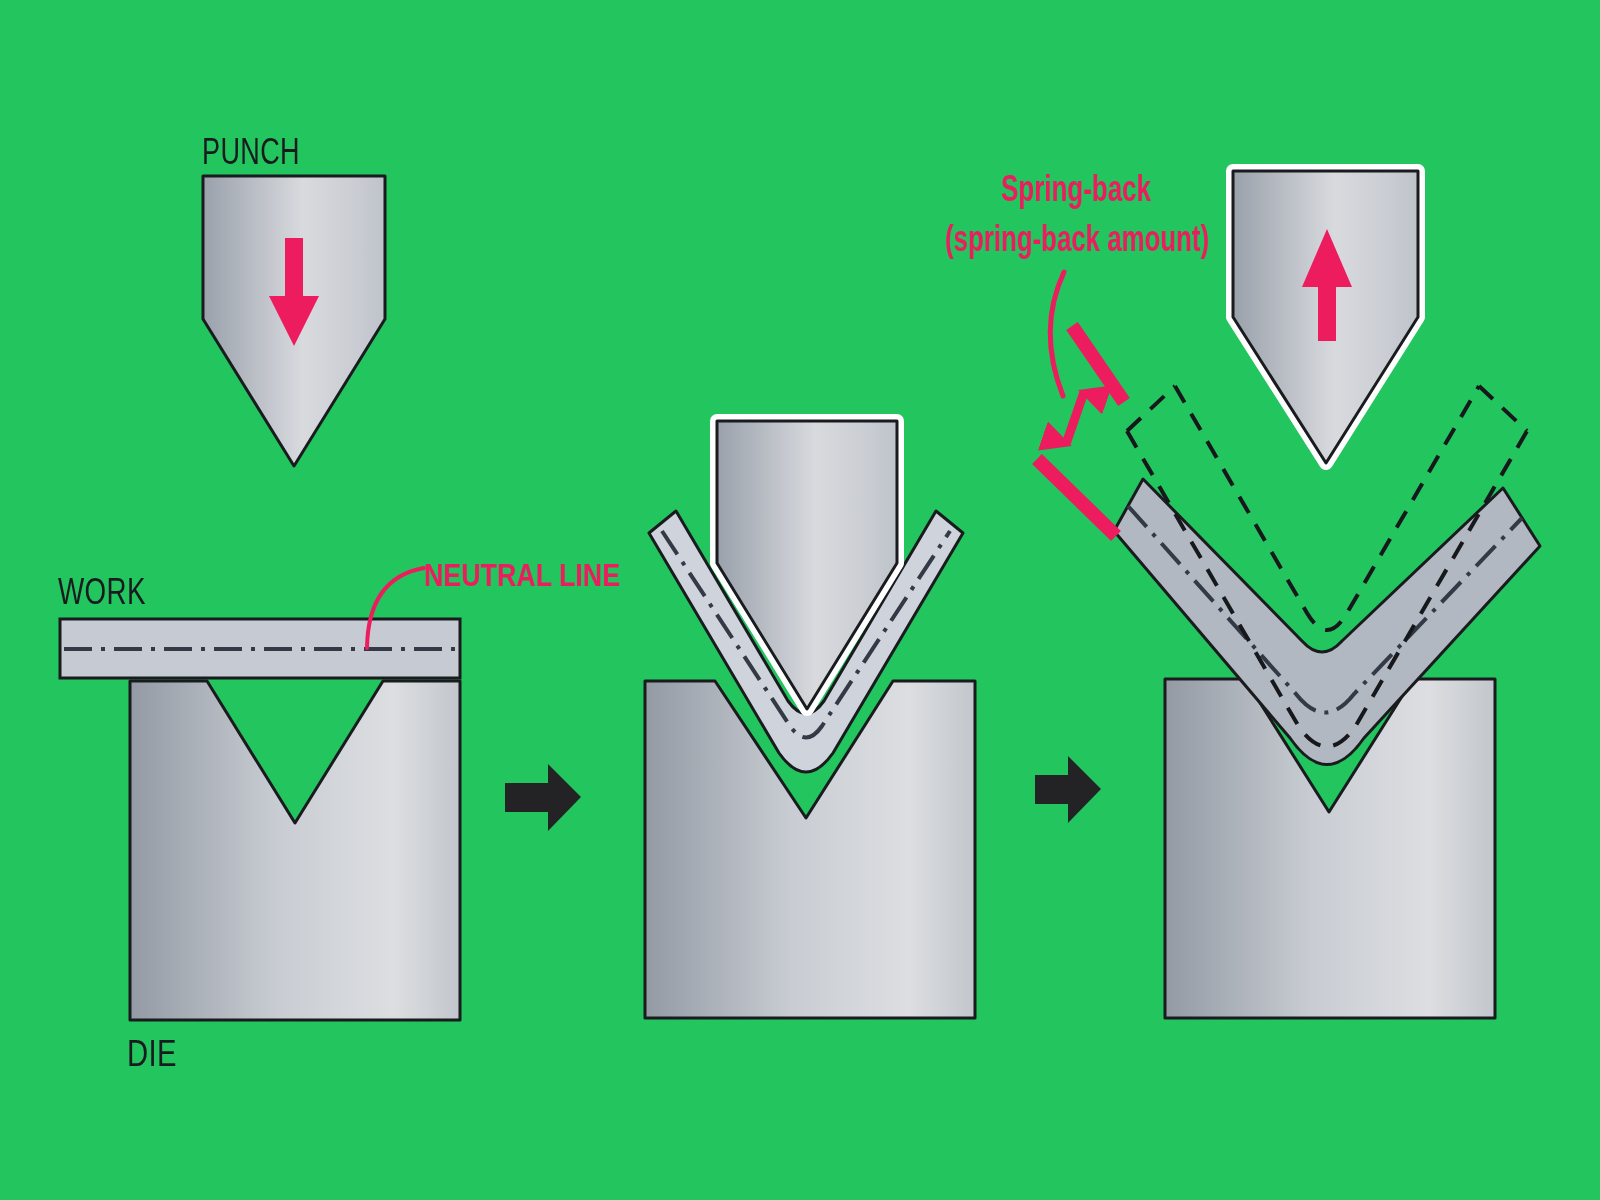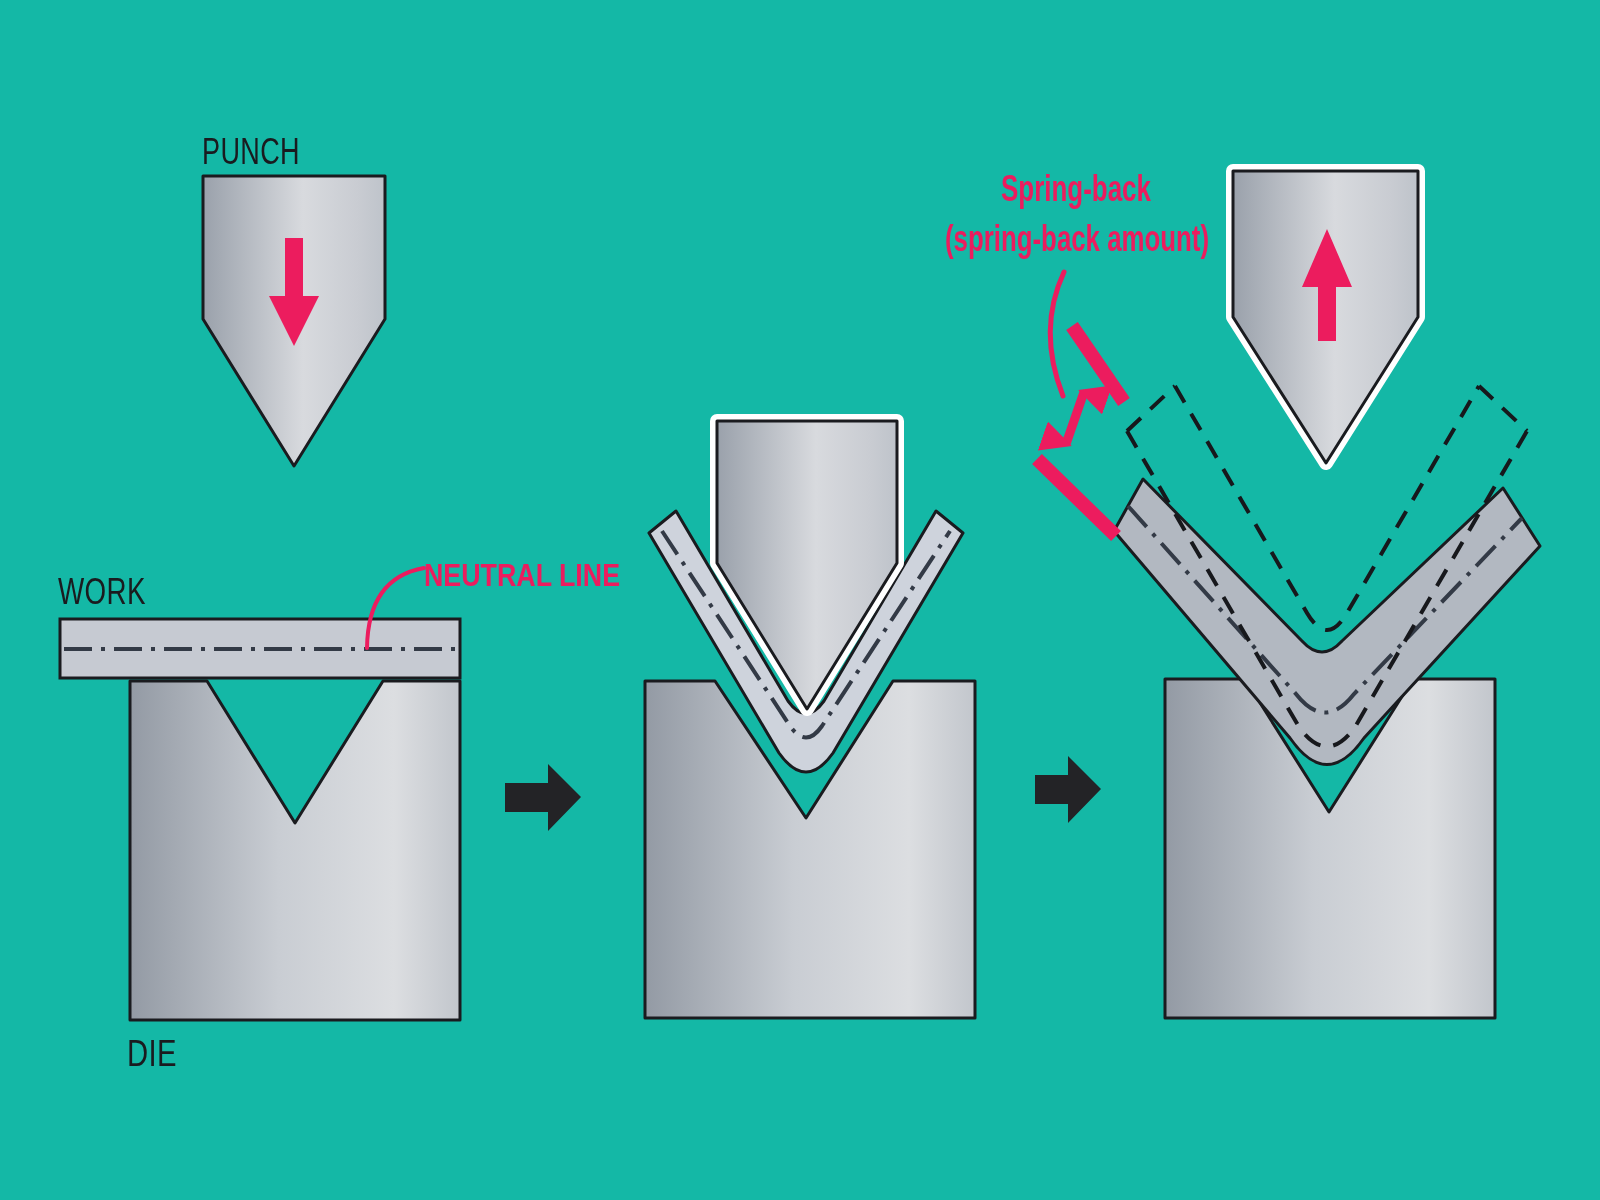--- a/index.html
+++ b/index.html
@@ -1,16 +1,16 @@
 <!DOCTYPE html>
 <html><head>
 <meta charset="utf-8">
 <style>
   html,body{margin:0;padding:0;background:#ffffff;}
-  .canvas{position:relative;width:1600px;height:1200px;background:#14b8a6;overflow:hidden;
+  .canvas{position:relative;width:1600px;height:1200px;background:#22c55e;overflow:hidden;
           font-family:"Liberation Sans", sans-serif;}
   svg{display:block}
   text{font-family:"Liberation Sans", sans-serif;}
   .lbl{fill:#1a1b1f;font-size:36px;letter-spacing:.5px;}
   .pink-lbl{fill:#ec1c5e;font-weight:bold;}
   .outline{stroke:#1a1b1f;stroke-width:3;}
   .neutral{stroke:#333a46;stroke-width:4;fill:none;stroke-dasharray:28 9 4 9;}
   .pressed-dash{stroke:#17181c;stroke-width:4;fill:none;stroke-dasharray:19 13;stroke-linecap:butt;}
 </style>
 </head>

